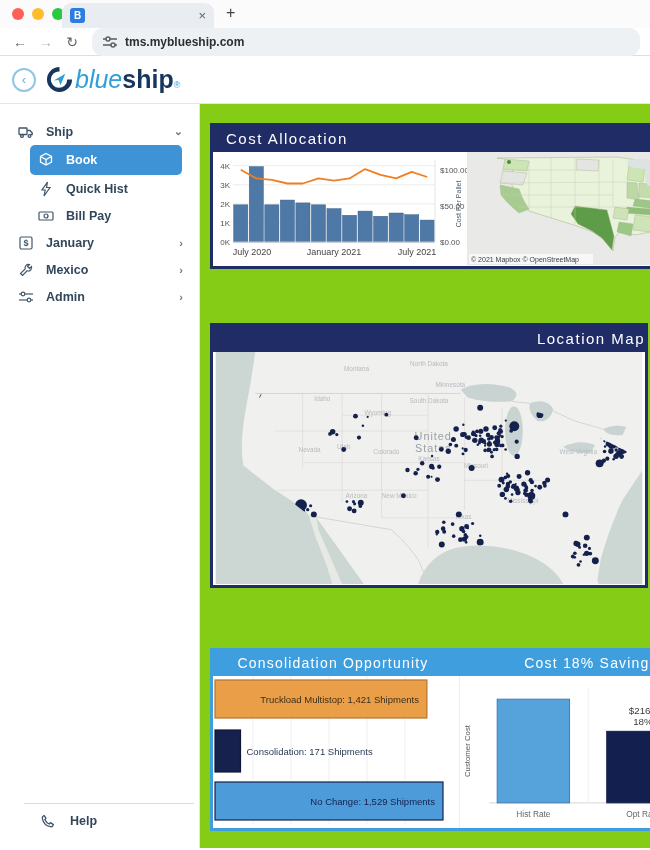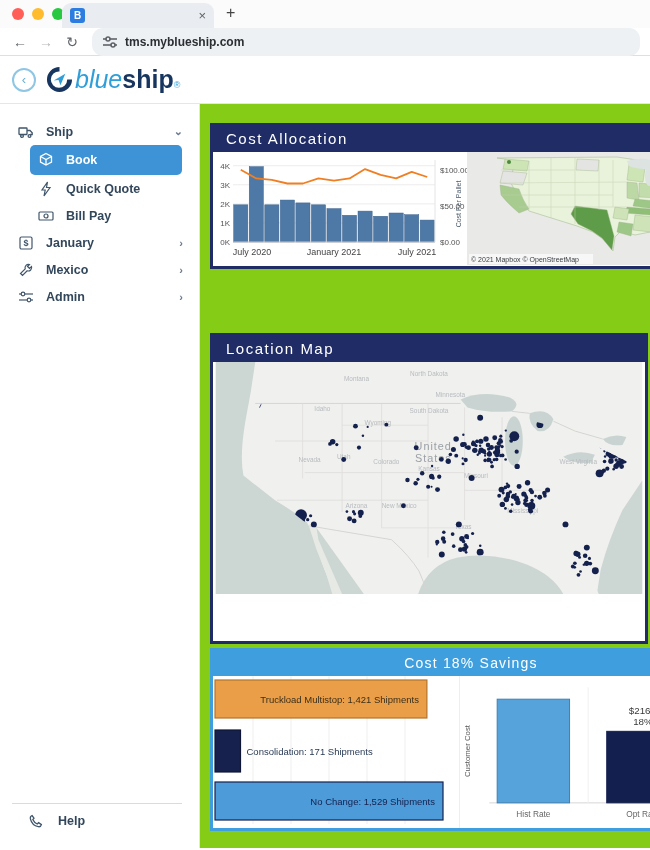--- a/index.html
+++ b/index.html
@@ -42,34 +42,34 @@
   .content { flex:1; background:#84cc16; position:relative; overflow:hidden; }
 
   
   .nav-row { height:27px; display:flex; align-items:center; gap:12px; padding:0 16px 0 18px;
     color:#33475b; font-size:12.5px; font-weight:bold; }
   .nav-row .chev { margin-left:auto; color:#6b7a8c; font-size:11px; }
   .sub-row { height:27px; margin-left:30px; display:flex; align-items:center; gap:12px;
     padding-left:8px; color:#33475b; font-size:12.5px; font-weight:bold; }
   .sub-row.active { background:#3e92d6; color:#fff; height:30px; margin-right:17px; border-radius:5px; }
   .icn { width:16px; height:16px; flex-shrink:0; }
-  .help-box { position:absolute; bottom:10px; left:12px; width:170px; border-top:1px solid #d8dbdf;
+  .help-box { position:absolute; bottom:10px; left:24px; width:170px; border-top:1px solid #d8dbdf;
     padding:9px 4px 9px 16px; display:flex; align-items:center; gap:14px; color:#33475b;
     font-size:12.5px; font-weight:bold; background:#fff; }
 
   
   .panel { position:absolute; left:10px; background:#fff; }
   .panel.navy { border:3px solid #1f2c66; }
   .panel.blue { border:3px solid #3f9edd; }
   .p-head { background:#1f2c66; color:#fff; font-size:15px; letter-spacing:1.5px;
     padding:4px 0 5px 13px; }
   .p-head.light { background:#3f9edd; display:flex; padding-left:0; }
   .p-head.light span { text-align:center; font-size:14px; letter-spacing:1.2px; }
   #panel-cost { top:19px; width:522px; height:146px; }
-  #panel-loc  { top:229px; width:438px; height:311px; }
+  #panel-loc  { top:219px; width:438px; height:265px;text-align:right; }
   #panel-bottom { top:544px; width:522px; height:183px; }
   .cost-body { display:flex; height:113px; }
   .bottom-body { display:flex; height:152px; }
   .v-div { width:7px; background:#fff; border-right:1px solid #eceef0; }
   svg text { font-family:"Liberation Sans", sans-serif; }
 </style>
 </head>
 <body>
 
 <div class="chrome-top">
@@ -131,21 +131,21 @@
       <svg class="icn" viewBox="0 0 16 16" fill="none" stroke="#ffffff" stroke-width="1.3">
         <path d="M8 1.5 L13.5 4.5 V10 L8 13 L2.5 10 V4.5 Z"></path>
           <path d="M2.5 4.5 L8 7.5 L13.5 4.5 M8 7.5 V13"></path>
       </svg>
       <span>Book</span>
     </div>
     <div class="sub-row">
       <svg class="icn" viewBox="0 0 16 16" fill="none" stroke="#41566b" stroke-width="1.2">
         <path d="M9.5 1 L4 9 h3.2 L6 15 L12 6.5 H8.5 Z"></path>
       </svg>
-      <span>Quick Quote</span>
+      <span>Quick Hist</span>
     </div>
     <div class="sub-row">
       <svg class="icn" viewBox="0 0 16 16" fill="none" stroke="#41566b" stroke-width="1.2">
         <rect x="1" y="4" width="14" height="8" rx="1"></rect>
           <circle cx="8" cy="8" r="2"></circle>
       </svg>
       <span>Bill Pay</span>
     </div>
     <div class="nav-row">
       <svg class="icn" viewBox="0 0 16 16" fill="none" stroke="#41566b" stroke-width="1.2">
@@ -671,20 +671,21 @@
             <circle cx="384.48" cy="211.5" r="3.5" fill="#15214d"></circle>
             <circle cx="354.23999999999995" cy="164.5" r="3" fill="#15214d"></circle>
             <circle cx="203.04" cy="86.95" r="2.5" fill="#15214d"></circle>
             <circle cx="224.64000000000001" cy="129.25" r="2.5" fill="#15214d"></circle>
           </g>
       </svg>
     </div>
 
     <div class="panel blue" id="panel-bottom">
       <div class="p-head light">
+        <span style="width:240px;">Consolidation Opportunity</span>
         <span style="flex:1;">Cost 18% Savings</span>
       </div>
       <div class="bottom-body">
         <svg id="consol-svg" width="240" height="152" viewBox="0 0 240 152">
             <line x1="40" x2="40" y1="0" y2="148" stroke="#efefef" stroke-width="1"></line>
             <line x1="78" x2="78" y1="0" y2="148" stroke="#efefef" stroke-width="1"></line>
             <line x1="116" x2="116" y1="0" y2="148" stroke="#efefef" stroke-width="1"></line>
             <line x1="154" x2="154" y1="0" y2="148" stroke="#efefef" stroke-width="1"></line>
             <line x1="192" x2="192" y1="0" y2="148" stroke="#efefef" stroke-width="1"></line>
             <rect x="2" y="4" width="211.89535644211904" height="38" fill="#eb9e48" stroke="#b4732a" stroke-width="1.2"></rect>

